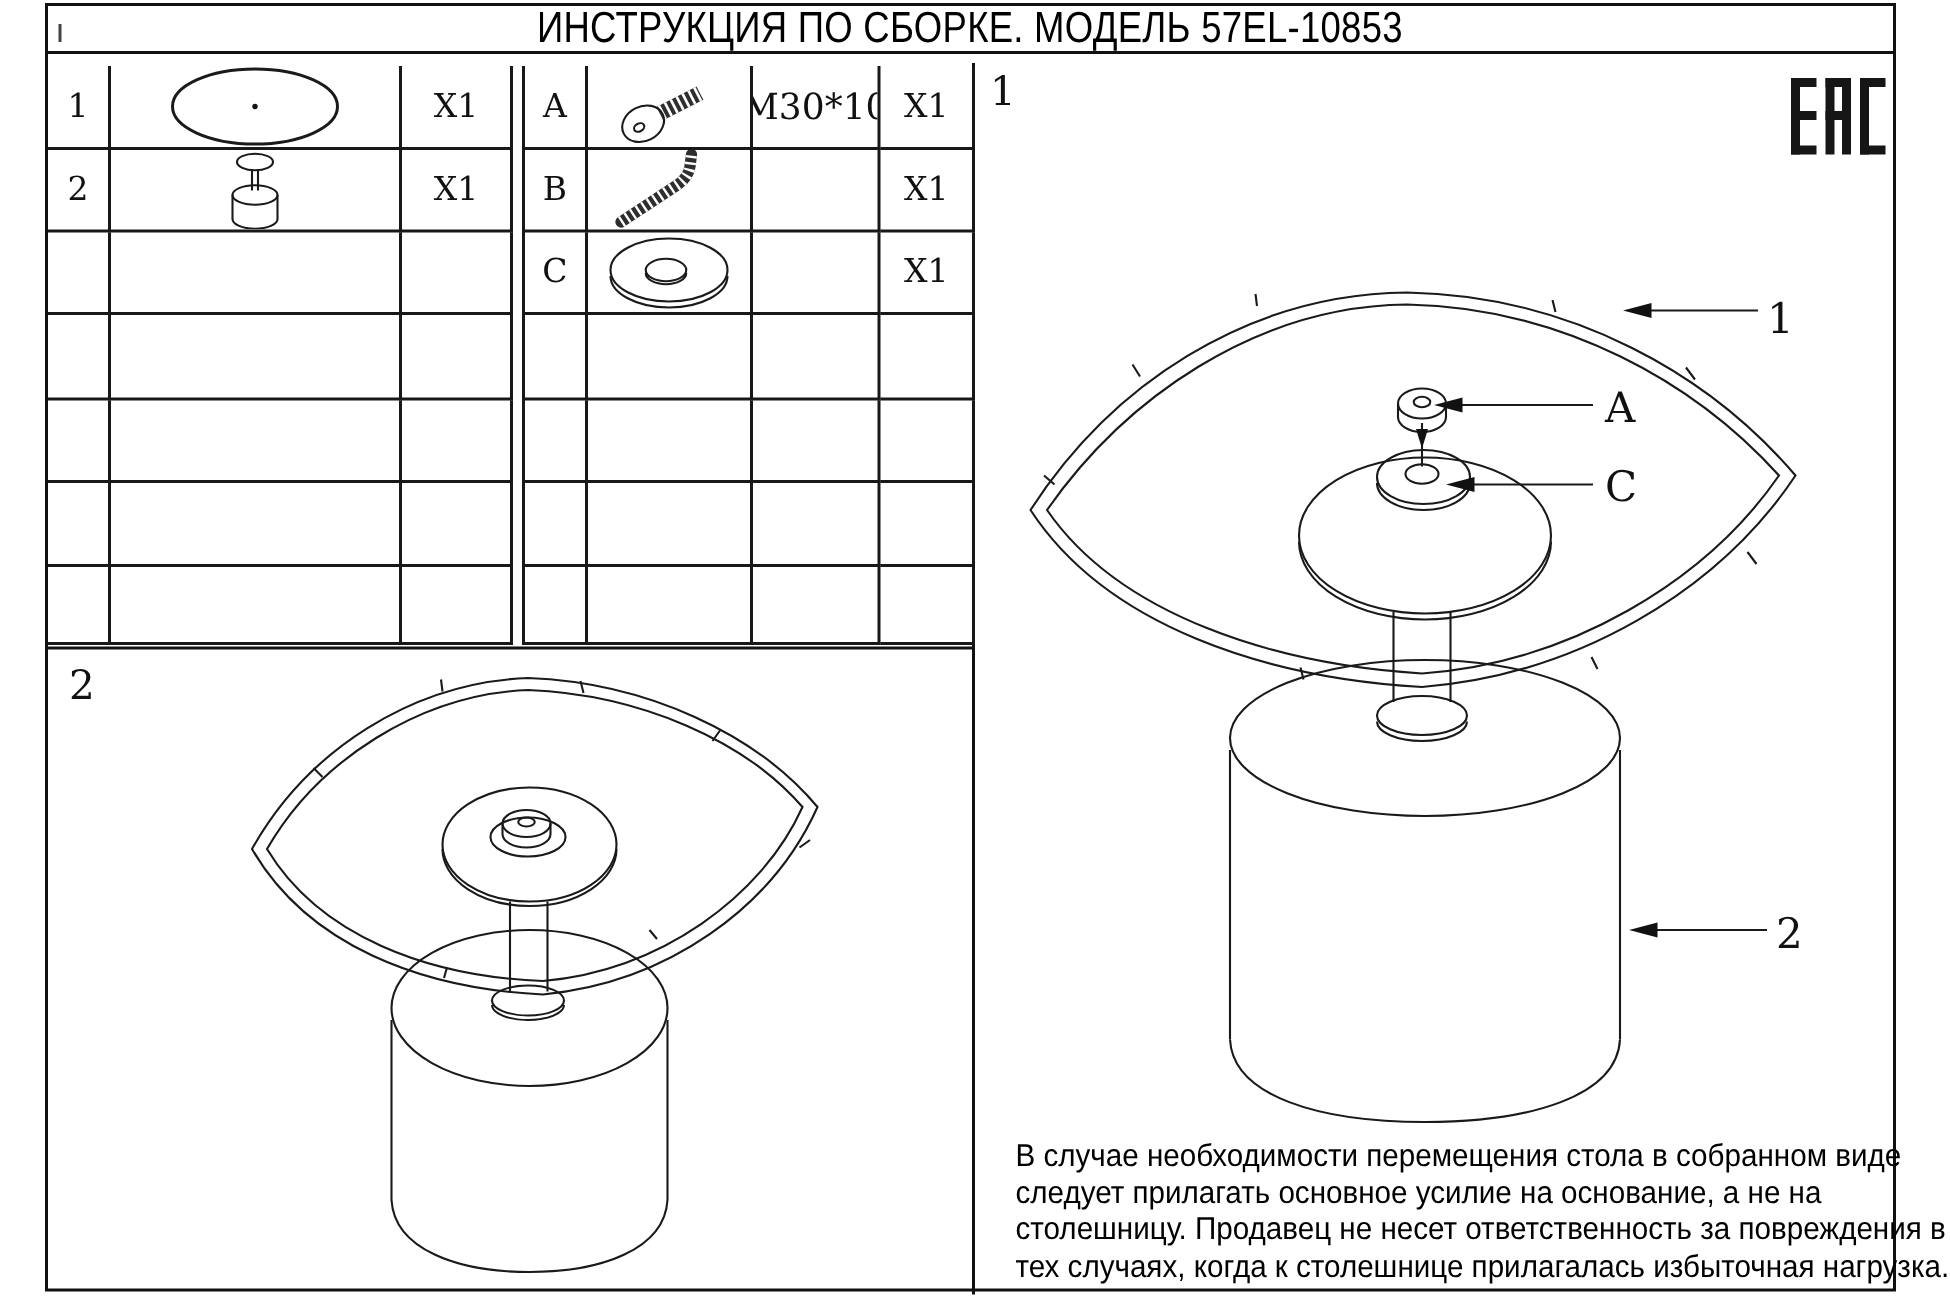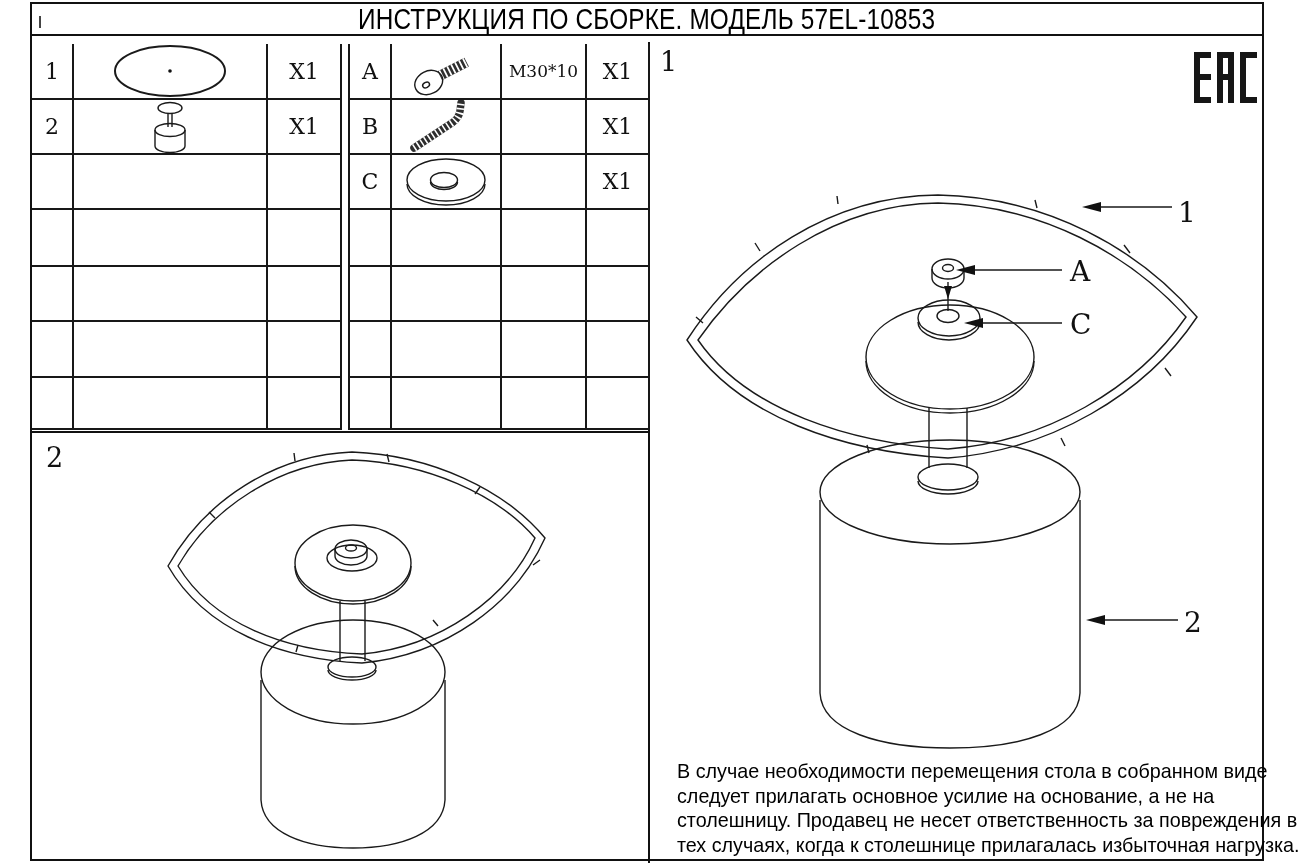--- a/index.html
+++ b/index.html
@@ -17,21 +17,21 @@
   .vdivider{position:absolute;left:648px;top:42px;width:2px;height:821px;background:#111;}
   .hsection{position:absolute;left:32px;top:431px;width:616px;height:2px;background:#111;}
   .ptable{position:absolute;display:grid;background:#fff;}
   .ptable.left{left:32px;top:44px;grid-template-columns:42px 194px 74px;
        grid-template-rows:56px 55px 55px 57px 55px 56px 52px;}
   .ptable.right{left:348px;top:44px;grid-template-columns:42px 110px 85px 63px;
        grid-template-rows:56px 55px 55px 57px 55px 56px 52px;border-left:2px solid #181818;}
   .c{border-right:2px solid #181818;border-bottom:2px solid #181818;box-sizing:border-box;
        display:flex;align-items:center;justify-content:center;overflow:hidden;}
   .cell-txt{font-family:"DejaVu Serif","Liberation Serif",serif;font-size:22px;color:#111;}
-  .spec-txt{font-size:17px;}
+  .spec-txt{font-size:24px;}
   .step-label{position:absolute;font-family:"DejaVu Serif","Liberation Serif",serif;
        font-size:27px;color:#111;}
   .step-1{left:660px;top:46px;}
   .step-2{left:46px;top:442px;}
   .diagram{position:absolute;}
   .d1{left:650px;top:44px;width:614px;height:714px;}
   .d2{left:32px;top:433px;width:616px;height:428px;}
   .eac{position:absolute;left:1194px;top:52px;width:64px;height:52px;}
   .sr-only{position:absolute;width:1px;height:1px;overflow:hidden;clip:rect(0 0 0 0);white-space:nowrap;}
   .note{position:absolute;left:677px;top:759px;width:630px;transform:scaleX(.94);

